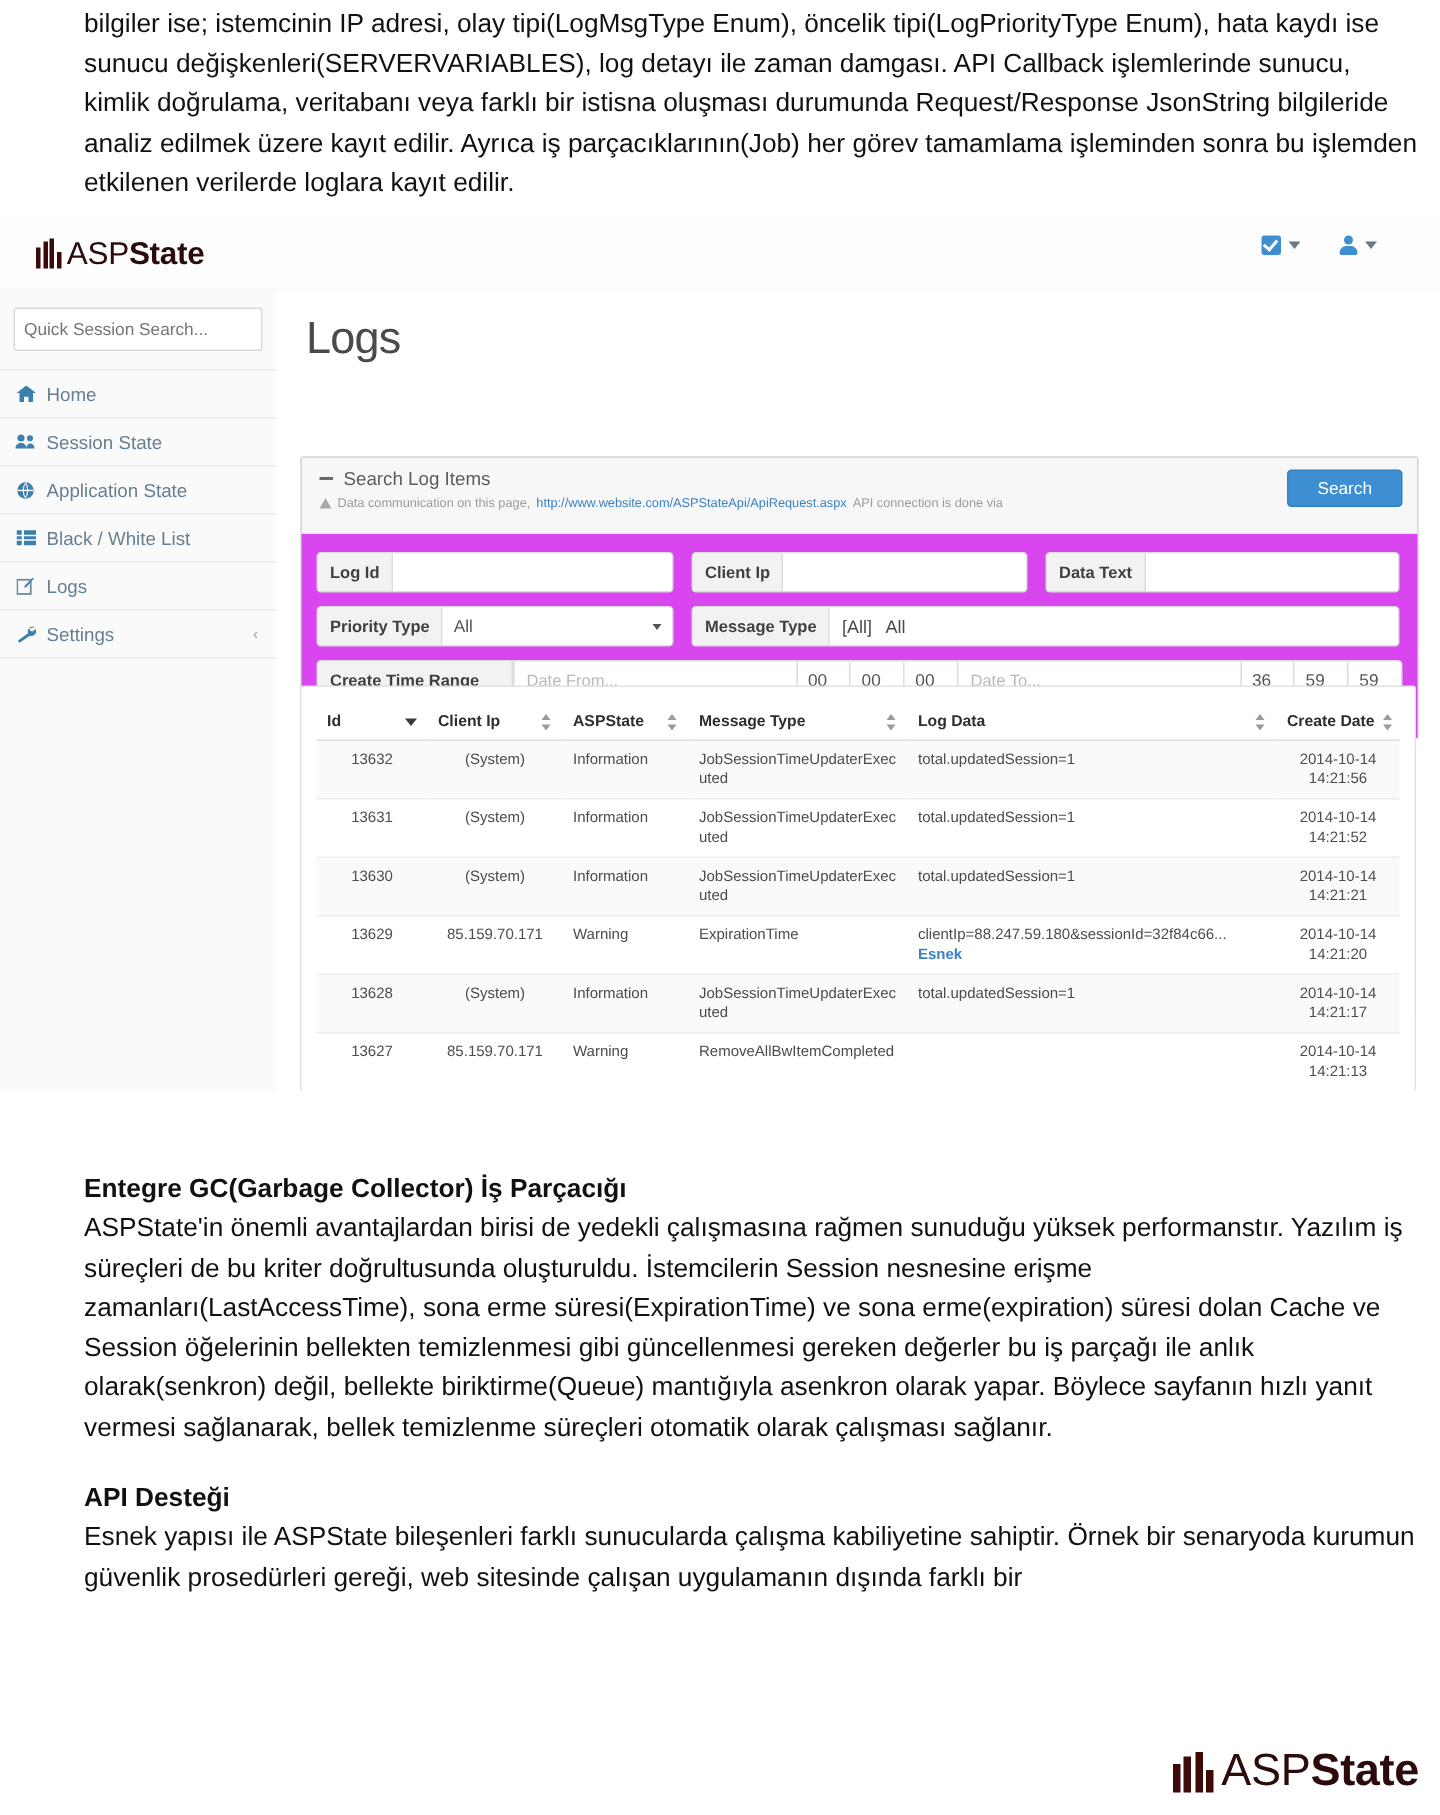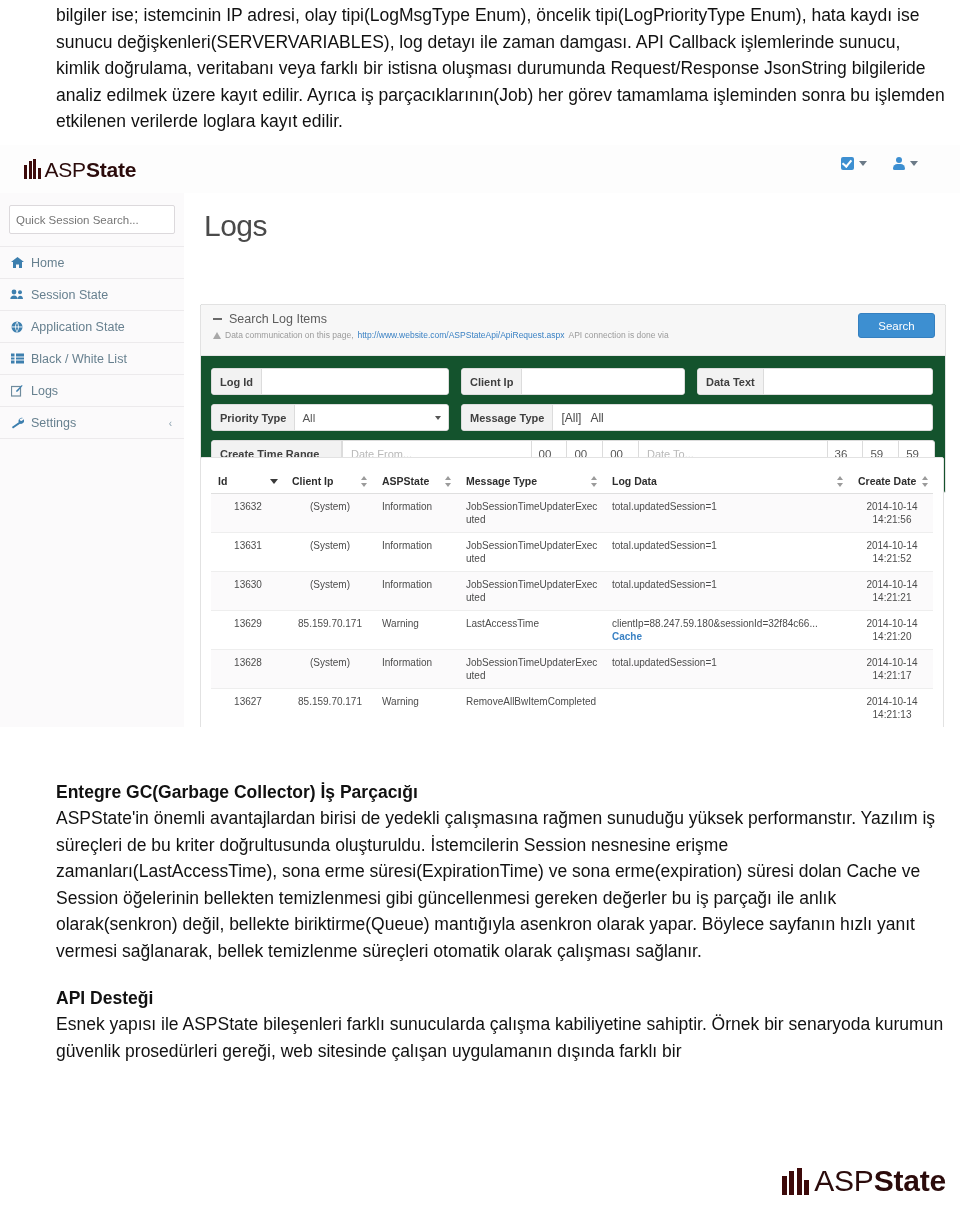--- a/index.html
+++ b/index.html
@@ -93,21 +93,21 @@
   .nav-chev{position:absolute;right:12px;top:11px;font-size:10px;color:#8aa1ae;}
 
   
   .content{position:absolute;left:184px;top:48px;width:776px;height:534px;background:#fff;}
   .page-title{
     position:absolute;left:20px;top:16px;font-size:30px;color:#4a4a4a;font-weight:400;letter-spacing:-0.5px;
   }
 
   .panel{
     position:absolute;left:16px;top:111px;width:744px;
-    border:1px solid #e2e2e2;background:#14532d;border-radius:2px;
+    border:1px solid #e2e2e2;background:#d946ef;border-radius:2px;
   }
   .panel-head{
     background:#f7f7f7;border-bottom:1px solid #e6e6e6;padding:7px 12px 8px 12px;position:relative;min-height:35px;
   }
   .panel-title{font-size:12.5px;color:#5d5d5d;display:flex;align-items:center;gap:7px;}
   .minus{display:inline-block;width:9px;height:1.6px;background:#6a6a6a;}
   .panel-note{
     margin-top:4px;font-size:8.5px;color:#9b9b9b;display:flex;align-items:center;gap:4px;line-height:11px;
   }
   .warn-tri{
@@ -437,22 +437,22 @@
             <td class="c-ip">(System)</td>
             <td class="c-pri">Information</td>
             <td class="c-msg">JobSessionTimeUpdaterExecuted</td>
             <td class="c-data"><span>total.updatedSession=1</span></td>
             <td class="c-date">2014-10-14 14:21:21</td>
           </tr>
           <tr>
             <td class="c-id">13629</td>
             <td class="c-ip">85.159.70.171</td>
             <td class="c-pri">Warning</td>
-            <td class="c-msg">LastAccessTime</td>
-            <td class="c-data"><span>clientIp=88.247.59.180&amp;sessionId=32f84c66...</span> <a class="more-link" href="#">Cache</a></td>
+            <td class="c-msg">ExpirationTime</td>
+            <td class="c-data"><span>clientIp=88.247.59.180&amp;sessionId=32f84c66...</span> <a class="more-link" href="#">Esnek</a></td>
             <td class="c-date">2014-10-14 14:21:20</td>
           </tr>
           <tr class="alt">
             <td class="c-id">13628</td>
             <td class="c-ip">(System)</td>
             <td class="c-pri">Information</td>
             <td class="c-msg">JobSessionTimeUpdaterExecuted</td>
             <td class="c-data"><span>total.updatedSession=1</span></td>
             <td class="c-date">2014-10-14 14:21:17</td>
           </tr>

